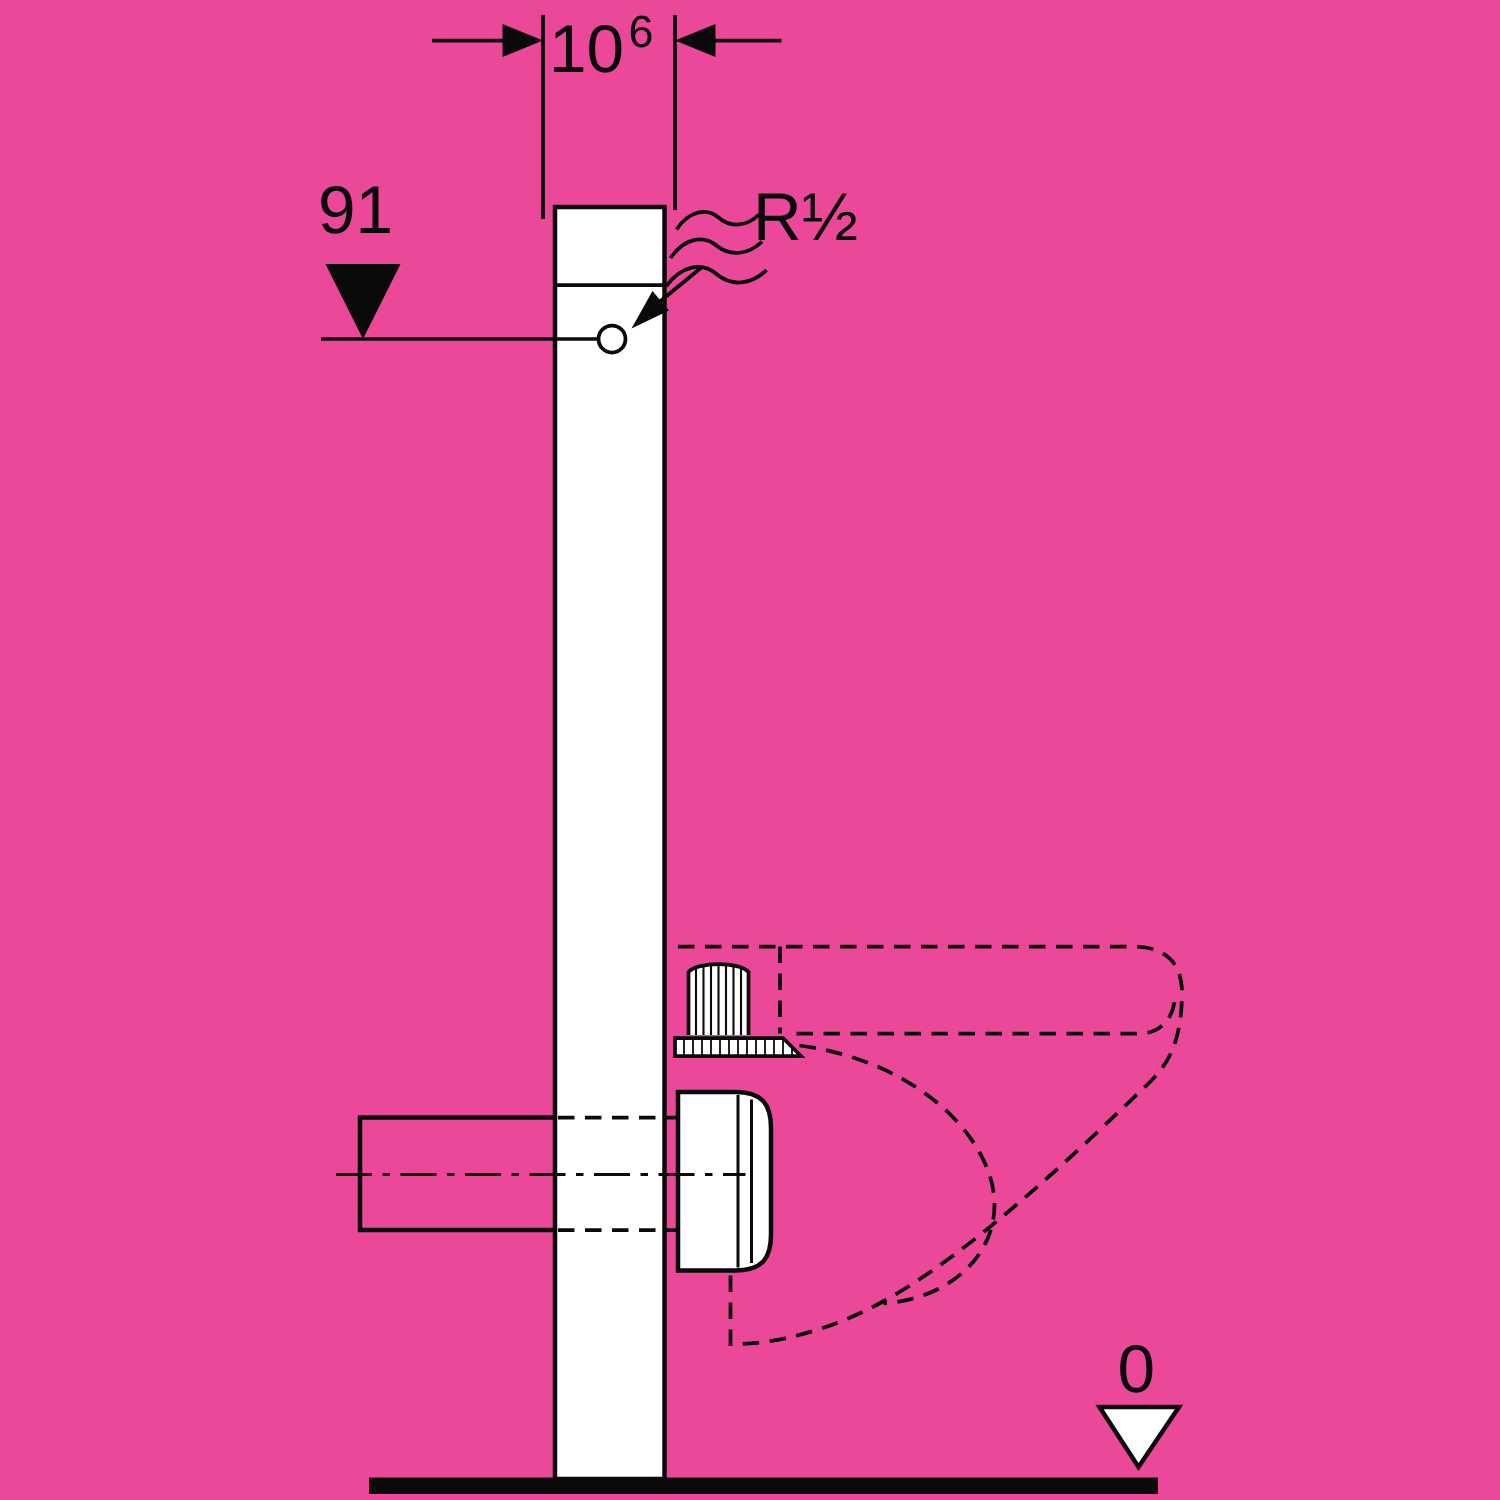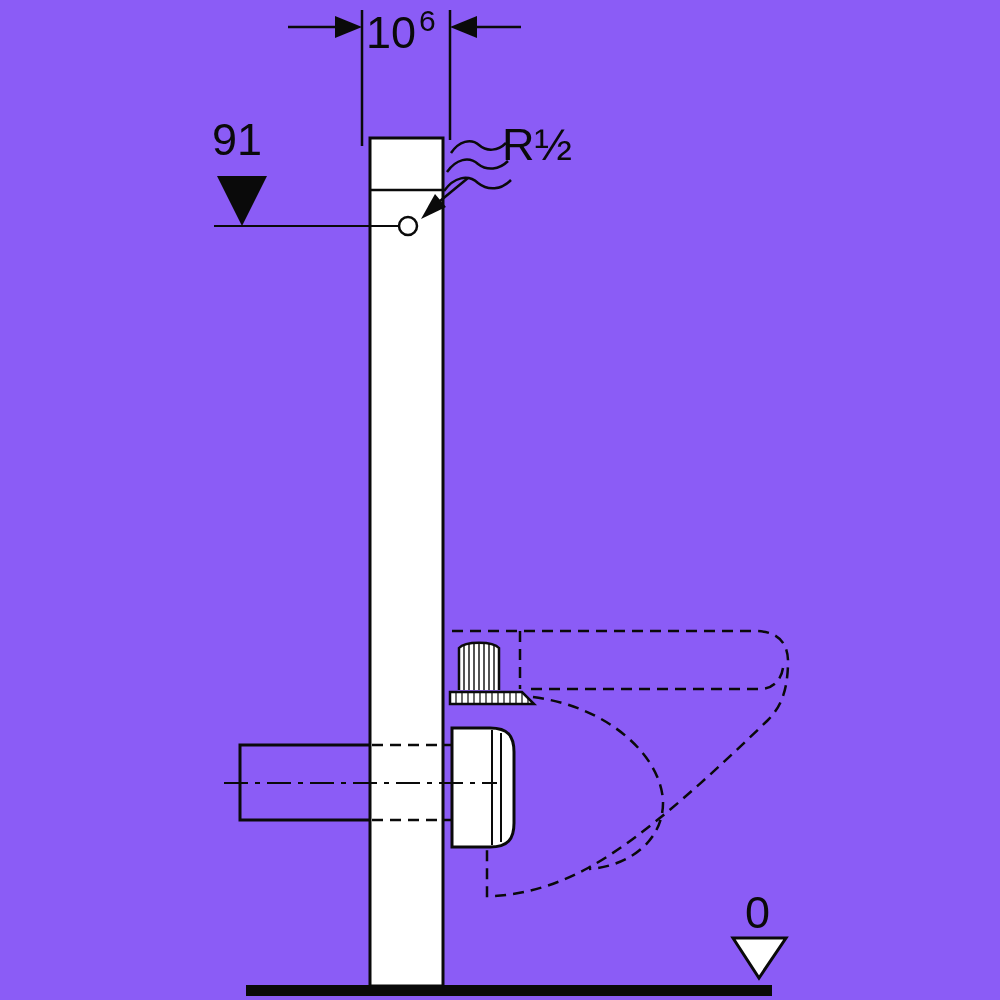--- a/index.html
+++ b/index.html
@@ -1,21 +1,21 @@
 <!DOCTYPE html>
 <html><head>
 <meta charset="utf-8">
 <style>
   * { box-sizing: border-box; }
   html, body { margin: 0; padding: 0; background: #ffffff; }
   .canvas {
     position: relative;
     width: 1000px;
     height: 1000px;
-    background: #8b5cf6;
+    background: #ec4899;
     overflow: hidden;
   }
   svg { display: block; }
   .lbl {
     font-family: "Liberation Sans", "DejaVu Sans", sans-serif;
     font-size: 45px;
     fill: #0a0a0a;
   }
   .sup { font-size: 30px; }
 </style>

